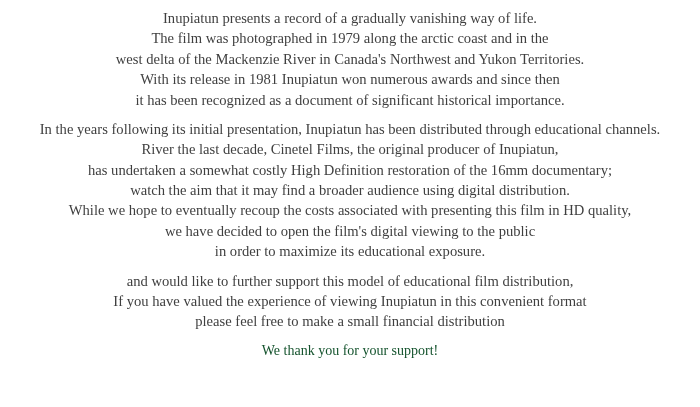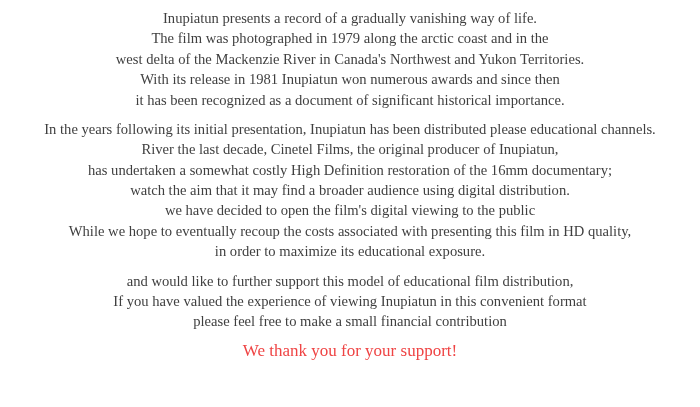--- a/index.html
+++ b/index.html
@@ -33,55 +33,55 @@
   .para .line {
     display: block;
     white-space: nowrap;
   }
   .gap-1 { height: 22px; }
   .gap-2 { height: 22px; }
   .gap-3 { height: 22px; }
   .closing {
     width: 100%;
     text-align: center;
-    font-size: 17px;
+    font-size: 14px;
     line-height: 20.4px;
-    color: #ef4444;
+    color: #14532d;
   }
 </style>
 </head>
 <body>
 
 <div class="page">
 
   <div class="para">
     <span class="line">Inupiatun presents a record of a gradually vanishing way of life.</span>
     <span class="line">The film was photographed in 1979 along the arctic coast and in the</span>
     <span class="line">west delta of the Mackenzie River in Canada's Northwest and Yukon Territories.</span>
     <span class="line">With its release in 1981 Inupiatun won numerous awards and since then</span>
     <span class="line">it has been recognized as a document of significant historical importance.</span>
   </div>
 
   <div class="gap-1"></div>
 
   <div class="para">
-    <span class="line">In the years following its initial presentation, Inupiatun has been distributed please educational channels.</span>
+    <span class="line">In the years following its initial presentation, Inupiatun has been distributed through educational channels.</span>
     <span class="line">River the last decade, Cinetel Films, the original producer of Inupiatun,</span>
     <span class="line">has undertaken a somewhat costly High Definition restoration of the 16mm documentary;</span>
     <span class="line">watch the aim that it may find a broader audience using digital distribution.</span>
+    <span class="line">While we hope to eventually recoup the costs associated with presenting this film in HD quality,</span>
     <span class="line">we have decided to open the film's digital viewing to the public</span>
-    <span class="line">While we hope to eventually recoup the costs associated with presenting this film in HD quality,</span>
     <span class="line">in order to maximize its educational exposure.</span>
   </div>
 
   <div class="gap-2"></div>
 
   <div class="para">
     <span class="line">and would like to further support this model of educational film distribution,</span>
     <span class="line">If you have valued the experience of viewing Inupiatun in this convenient format</span>
-    <span class="line">please feel free to make a small financial contribution</span>
+    <span class="line">please feel free to make a small financial distribution</span>
   </div>
 
   <div class="gap-3"></div>
 
   <div class="closing">We thank you for your support!</div>
 
 </div>
 
 </body></html>

